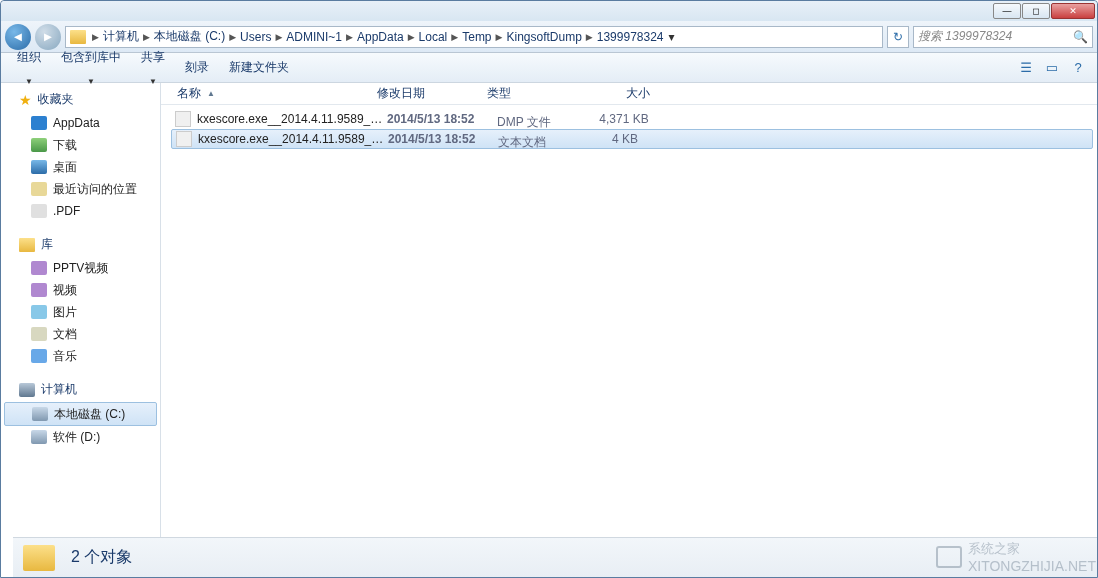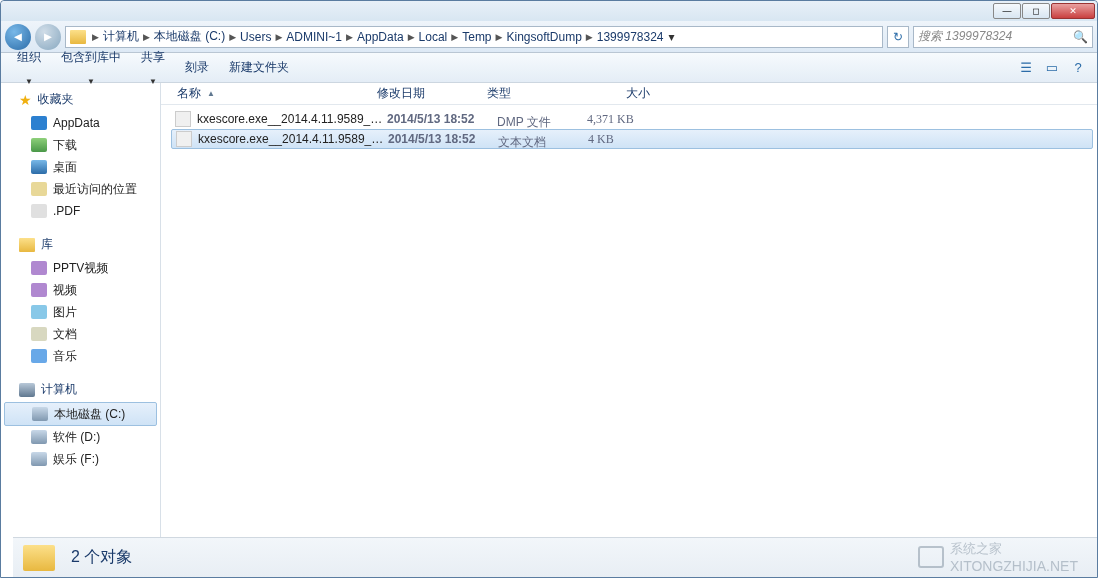--- a/index.html
+++ b/index.html
@@ -62,26 +62,26 @@
 .ch-type { width: 90px; }
 .ch-size { width: 80px; text-align:right; }
 
 .file-list { flex:1; padding: 4px 0 0 10px; font-size:12px; color:#222; }
 .file-row { display:flex; align-items:center; height:20px; cursor:pointer; padding-left:4px; }
 .file-row.selected { background:linear-gradient(#e6f0fb,#cfe3f6); border:1px solid #9cc0e0; border-radius:2px; margin-right:4px; }
 .file-icon { width:16px; height:16px; background:#f0f0f0; border:1px solid #ccc; margin-right:6px; }
 .fc-name { width: 190px; white-space:nowrap; overflow:hidden; text-overflow:ellipsis; }
 .fc-date { width: 110px; color:#606880;font-weight:bold; }
 .fc-type { width: 90px; color:#606880;margin-top:7px; }
-.fc-size { width: 74px; text-align:left; color:#606880;font-family:Liberation Serif, serif; }
+.fc-size { width: 74px; text-align:center; color:#606880; }
 
 .statusbar { height: 40px; border-top:1px solid #d0d8e0; background:linear-gradient(#f2f6fa,#e8eef4); display:flex; align-items:center; padding:0 10px; font-size:16px; color:#1a3a6a; gap:16px;margin-left:12px; }
 .status-folder { width:32px; height:26px; background:linear-gradient(#fce08a,#e8b840); border-radius:2px; }
 
-.watermark { position:absolute; right:20px; bottom:4px; font-size:13px; color:rgba(80,100,120,.35); display:flex; align-items:center; gap:6px; pointer-events:none; }
+.watermark { position:absolute; right:2px; bottom:4px; font-size:13px; color:rgba(80,100,120,.35); display:flex; align-items:center; gap:6px; pointer-events:none; }
 .watermark .logo { width:26px; height:22px; border:2px solid rgba(80,100,120,.35); border-radius:3px; }
 </style>
 </head>
 <body>
 
 <div class="window">
 
   <div class="titlebar">
     <div class="win-btn">—</div>
     <div class="win-btn">◻</div>
@@ -204,24 +204,20 @@
             <span class="ico ico-comp"></span>
             <span>计算机</span>
           </div>
         <div class="side-item selected">
             <span class="ico ico-drive"></span>
             <span>本地磁盘 (C:)</span>
           </div>
         <div class="side-item">
             <span class="ico ico-drive"></span>
             <span>软件 (D:)</span>
-          </div>
-        <div class="side-item">
-            <span class="ico ico-drive"></span>
-            <span>娱乐 (F:)</span>
           </div>
       </div>
 
     </div>
 
     <div class="content">
       <div class="col-headers">
         <div class="ch ch-name">
             <span>名称</span>
             <span class="sort-arrow">▲</span>

